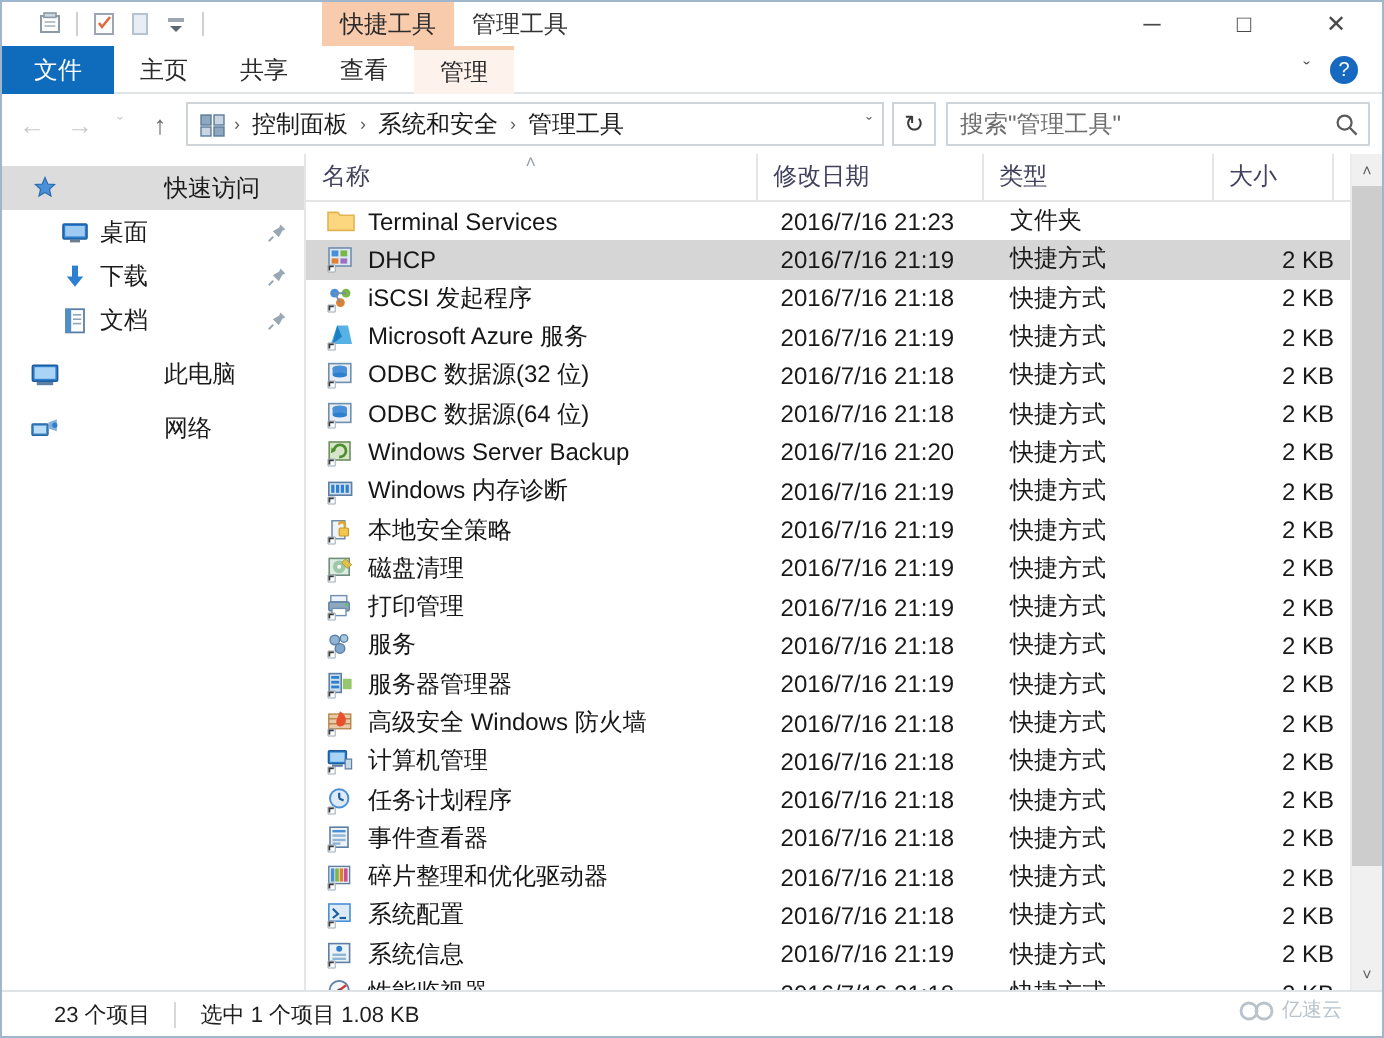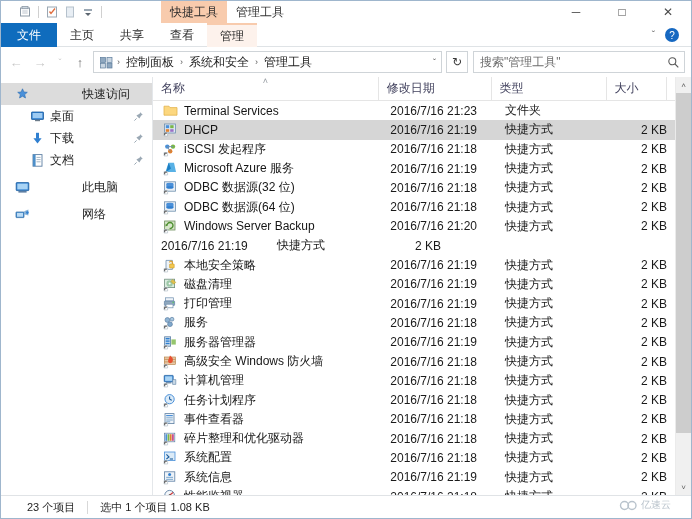--- a/index.html
+++ b/index.html
@@ -579,20 +579,34 @@
                     <path d="M1.7 13.3 L1.7 11.2 L3.9 11.2" fill="none" stroke="#3a3a3a" stroke-width=".9"></path>
                   </svg>
                 </span>
                 <span>Windows Server Backup</span>
               </div>
               <div class="cell c-date">2016/7/16 21:20</div>
               <div class="cell c-type">快捷方式</div>
               <div class="cell c-size">2 KB</div>
             </div>
             <div class="row">
+              <div class="cell c-name">
+                <span class="fico">
+                  <svg width="15" height="15" viewBox="0 0 15 15">
+                    <rect x="1.4" y="3.2" width="11.4" height="6.4" fill="#cfe0ef" stroke="#5d7fa3" stroke-width=".8"></rect>
+                    <rect x="2.6" y="4.4" width="1.6" height="4" fill="#2f7fd0"></rect>
+                    <rect x="5" y="4.4" width="1.6" height="4" fill="#2f7fd0"></rect>
+                    <rect x="7.4" y="4.4" width="1.6" height="4" fill="#2f7fd0"></rect>
+                    <rect x="9.8" y="4.4" width="1.6" height="4" fill="#2f7fd0"></rect>
+                    <path d="M1 10.5 L1 14 L4.6 14 L4.6 10.5 Z" fill="#fff" stroke="#9aa8b4" stroke-width=".5"></path>
+                    <path d="M1.7 13.3 L1.7 11.2 L3.9 11.2" fill="none" stroke="#3a3a3a" stroke-width=".9"></path>
+                  </svg>
+                </span>
+                <span>Windows 内存诊断</span>
+              </div>
               <div class="cell c-date">2016/7/16 21:19</div>
               <div class="cell c-type">快捷方式</div>
               <div class="cell c-size">2 KB</div>
             </div>
             <div class="row">
               <div class="cell c-name">
                 <span class="fico">
                   <svg width="15" height="15" viewBox="0 0 15 15">
                     <path d="M3 2.4 L9.4 2.4 L9.4 11.4 L3 11.4 Z" fill="#eef3f8" stroke="#6f8fae" stroke-width=".8"></path>
                     <path d="M6 4.4 A2 2 0 0 1 10 4.4 L10 6.2 L8.8 6.2 L8.8 4.4 A0.9 0.9 0 0 0 7.1 4.4 Z" fill="#e0a32f"></path>

